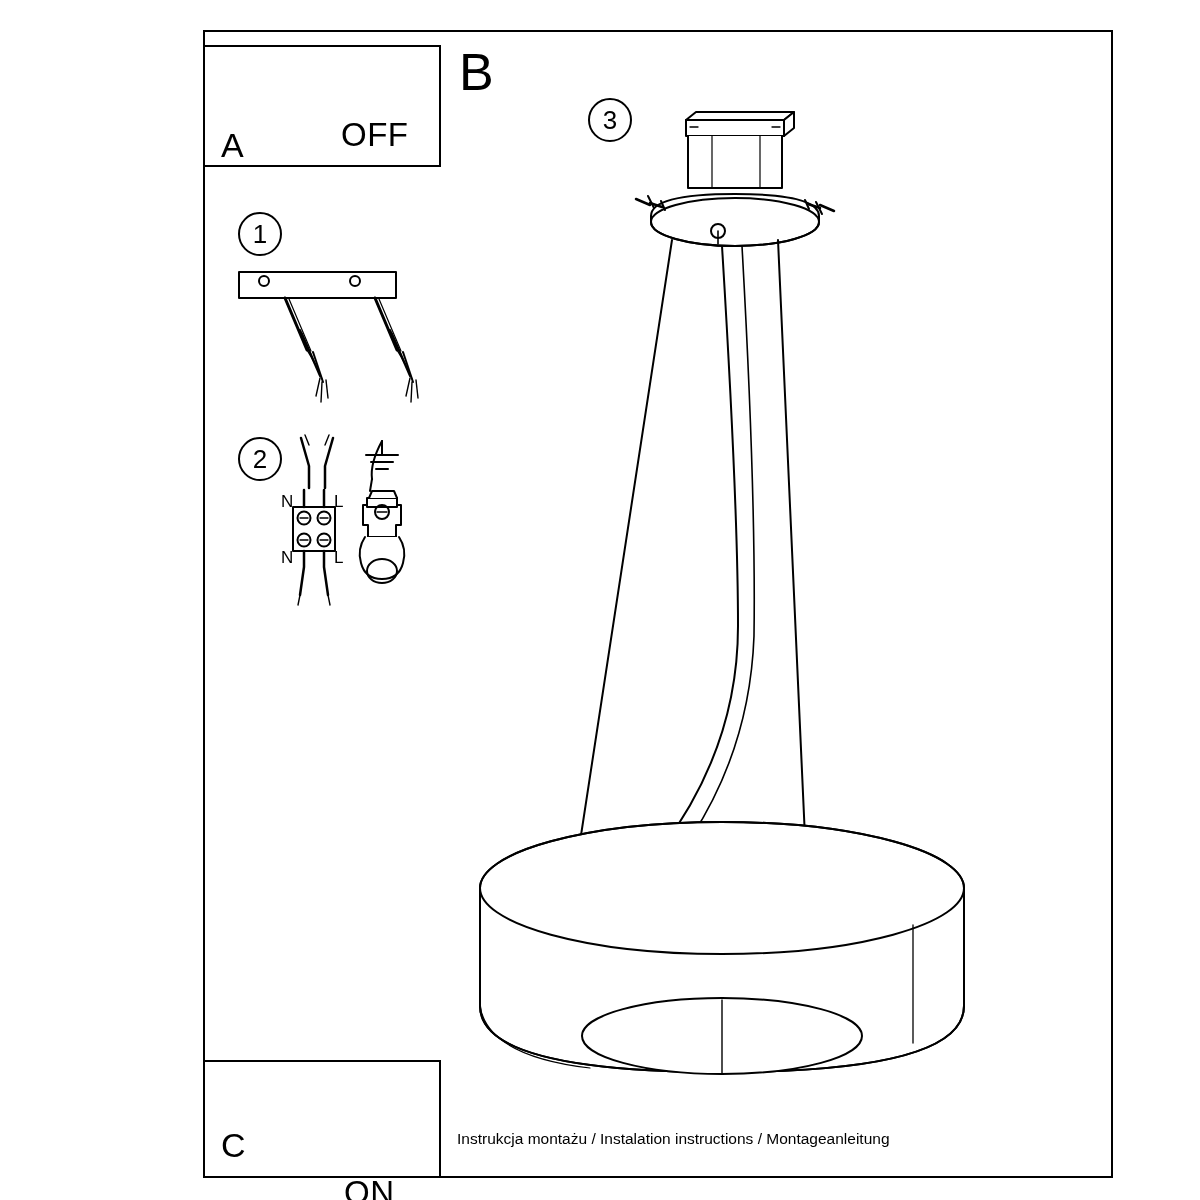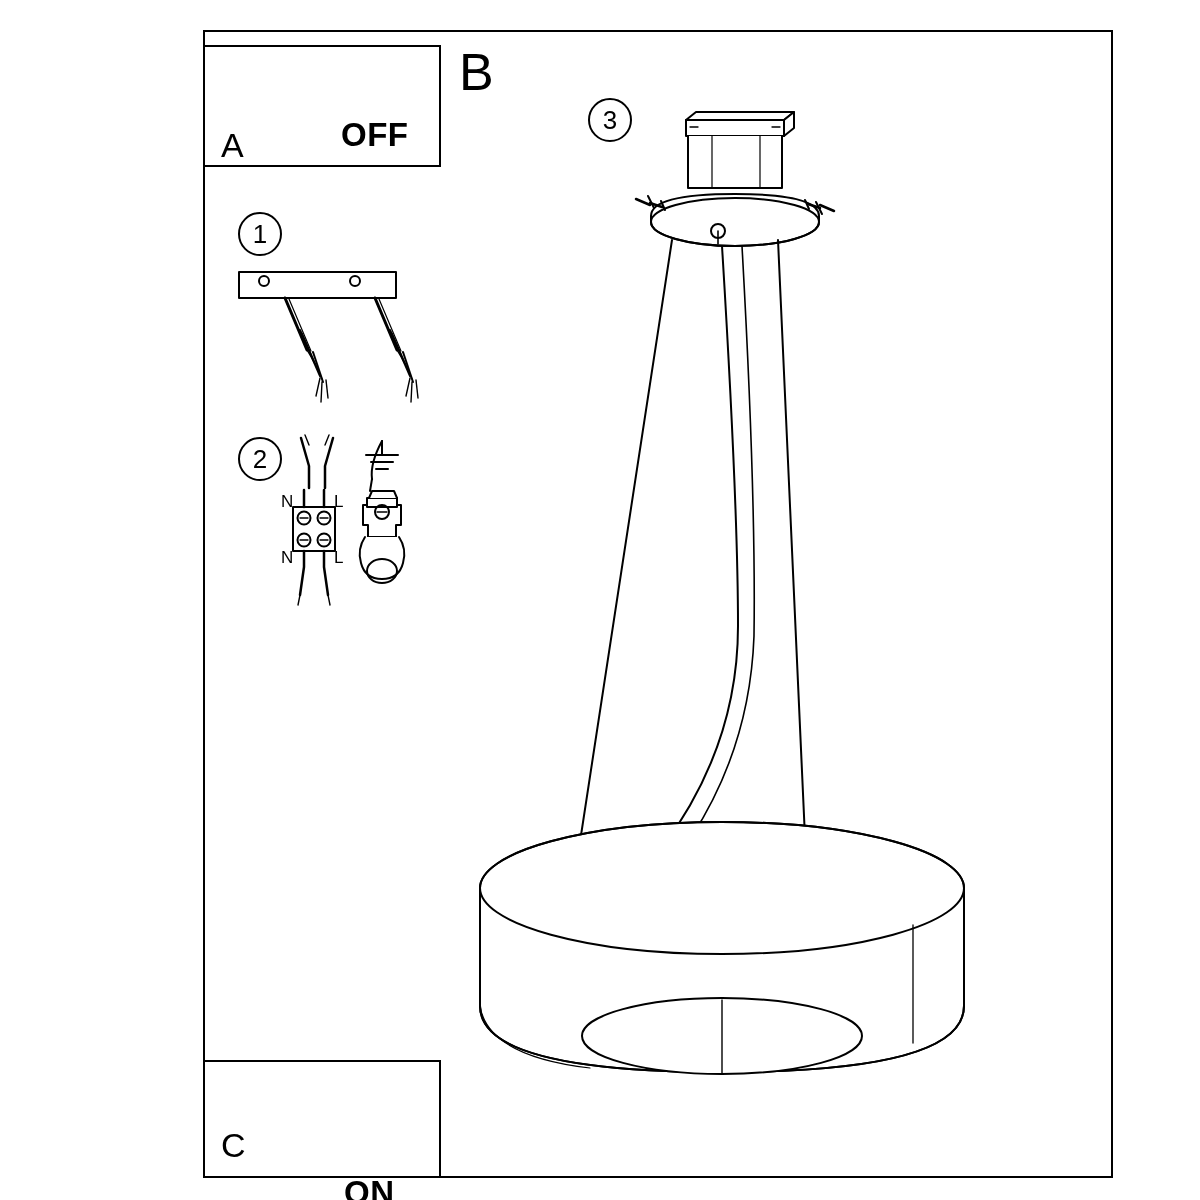--- a/index.html
+++ b/index.html
@@ -52,21 +52,21 @@
     font-size: 34px;
     font-weight: 400;
     line-height: 1;
   }
   .letter-a { left: 221px; top: 128px; }
   .letter-c { left: 221px; top: 1128px; }
   .letter-b { left: 459px; top: 46px; font-size: 52px; }
   .word {
     position: absolute;
     font-size: 33px;
-    font-weight: bold;
+    font-weight: normal;
     letter-spacing: 0.5px;
   }
   .word-off { left: 341px; top: 116px; }
   .word-on { left: 344px; top: 1174px; }
   .step-num {
     position: absolute;
     width: 44px;
     height: 44px;
     border: 2px solid #000;
     border-radius: 50%;
@@ -332,15 +332,16 @@
   <div class="step-num step1">1</div>
   <div class="step-num step2">2</div>
   <div class="step-num step3">3</div>
 
   <div class="nl-label n1">N</div>
   <div class="nl-label l1">L</div>
   <div class="nl-label n2">N</div>
   <div class="nl-label l2">L</div>
 
   <div class="caption">
+    <div>Instrukcja montażu / Instalation instructions / Montageanleitung</div>
   </div>
 
 </div>
 
 </body></html>

